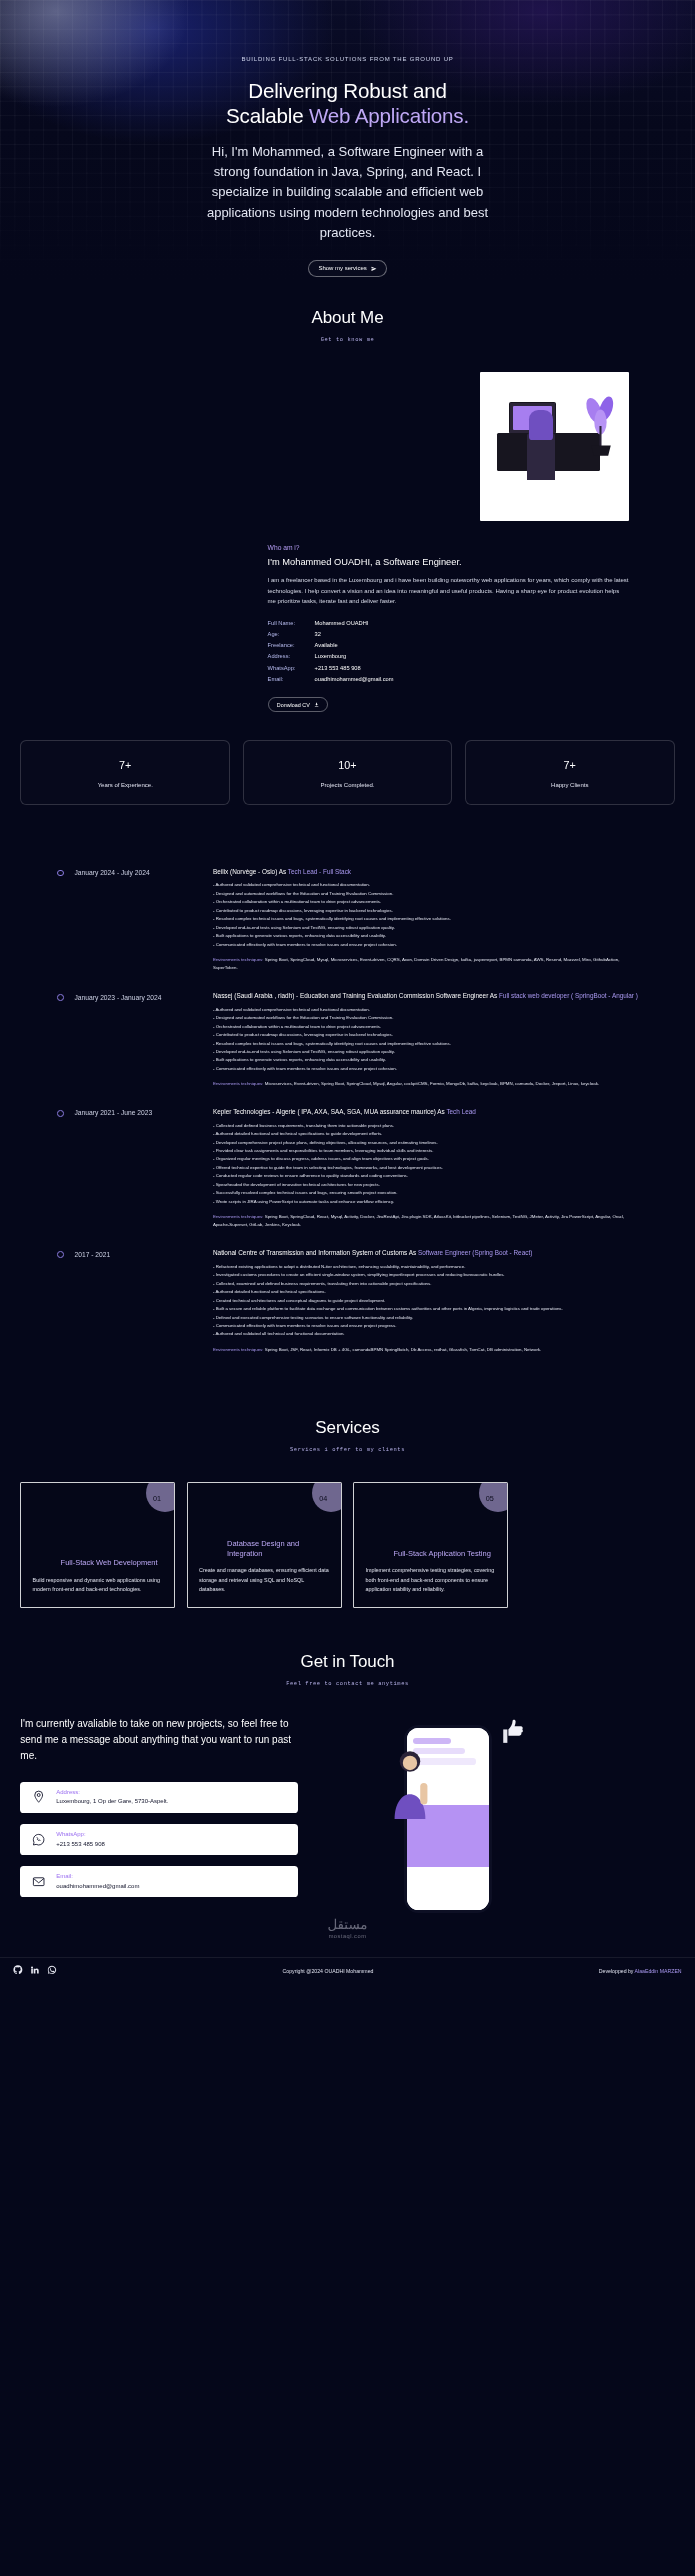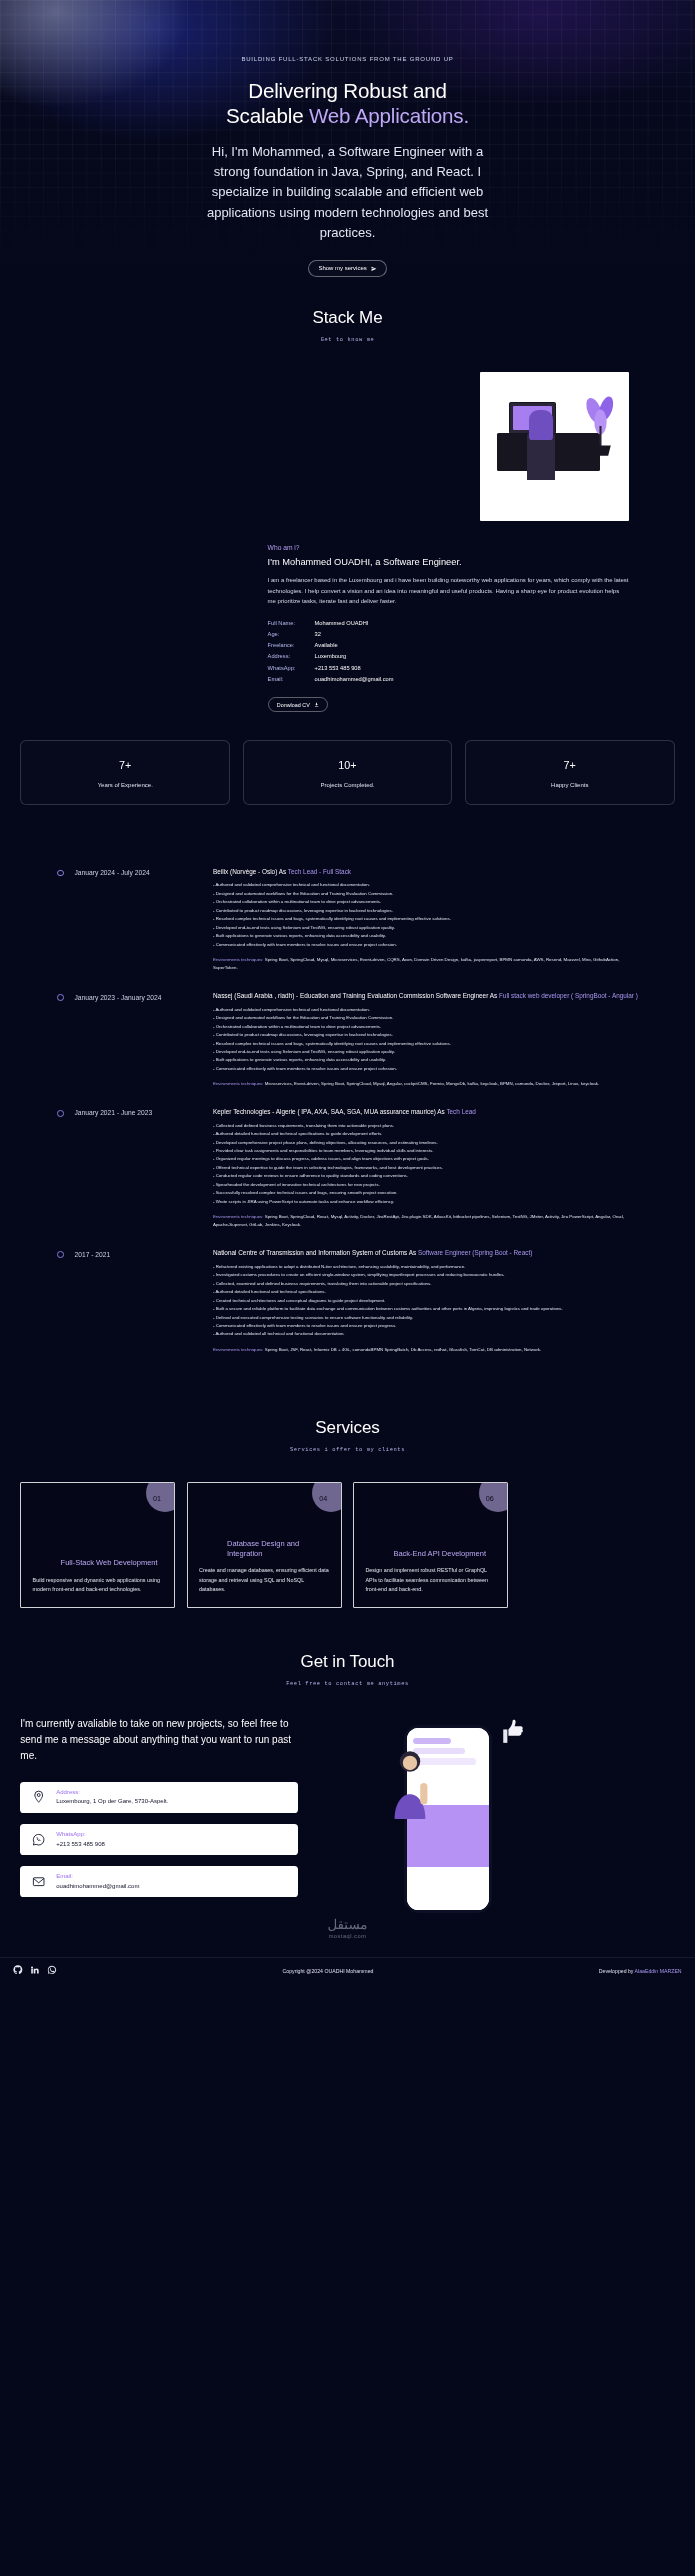--- a/index.html
+++ b/index.html
@@ -219,21 +219,21 @@
         <svg viewBox="0 0 24 24">
             <path d="M2 21l21-9L2 3v7l15 2-15 2z"></path>
           </svg>
       </button>
     </div>
   </div>
 </section>
 
 <section class="about">
   <div class="sec-head">
-    <h2>Stack Me</h2>
+    <h2>About Me</h2>
     <div class="sub">Get to know me</div>
   </div>
 
   <div class="about-body">
     <div class="about-img">
       <div class="ill-desk"></div>
       <div class="ill-mon">
           <div class="ill-mon-in"></div>
         </div>
       <div class="ill-chair"></div>
@@ -395,23 +395,23 @@
         <div class="badge">01</div>
         <h3>Full-Stack Web Development</h3>
         <p>Build responsive and dynamic web applications using modern front-end and back-end technologies.</p>
       </div>
       <div class="svc">
         <div class="badge">04</div>
         <h3>Database Design and Integration</h3>
         <p>Create and manage databases, ensuring efficient data storage and retrieval using SQL and NoSQL databases.</p>
       </div>
       <div class="svc">
-        <div class="badge">06</div>
-        <h3>Back-End API Development</h3>
-        <p>Design and implement robust RESTful or GraphQL APIs to facilitate seamless communication between front-end and back-end.</p>
+        <div class="badge">05</div>
+        <h3>Full-Stack Application Testing</h3>
+        <p>Implement comprehensive testing strategies, covering both front-end and back-end components to ensure application stability and reliability.</p>
       </div>
     </div>
 </section>
 
 <section class="contact">
   <div class="sec-head">
     <h2>Get in Touch</h2>
     <div class="sub">Feel free to contact me anytimes</div>
   </div>
 

